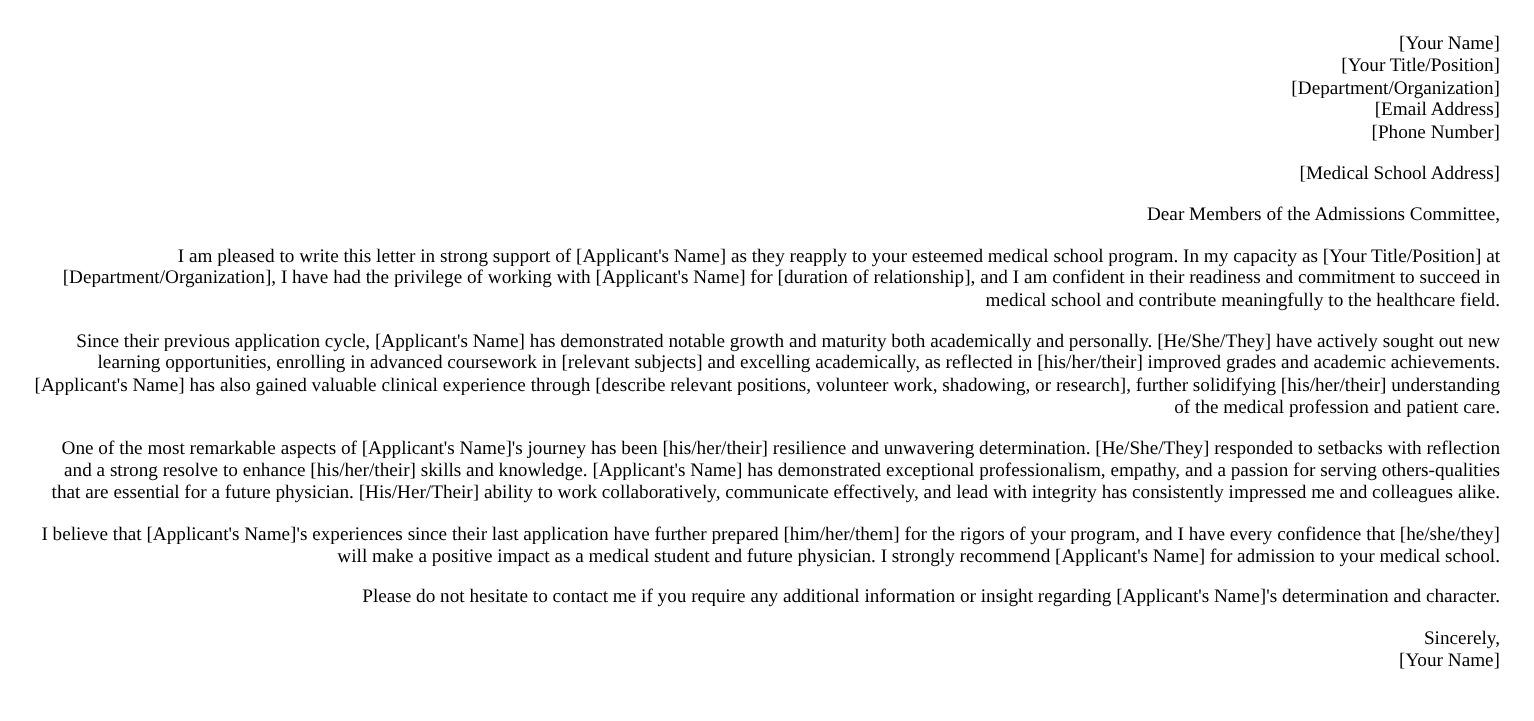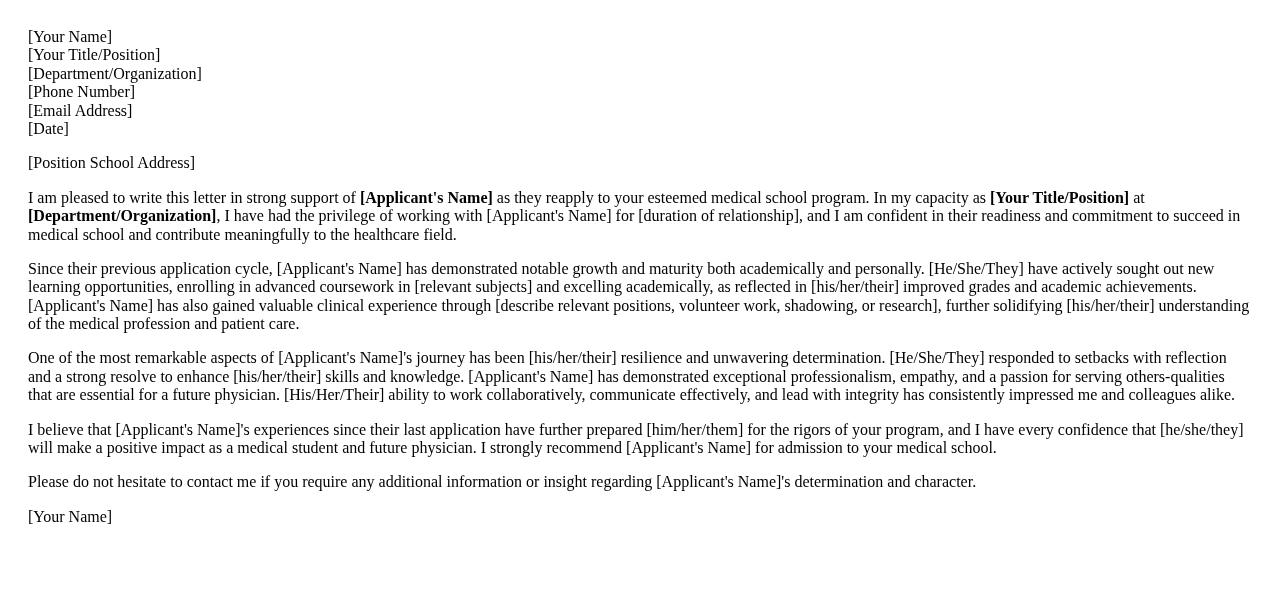--- a/index.html
+++ b/index.html
@@ -17,57 +17,59 @@
     width: 1278px;
     padding: 28px 28px 0 28px;
     font-family: "Liberation Serif", "DejaVu Serif", serif;
     font-size: 16px;
     line-height: 1.15;
     color: #000000;
     background: #ffffff;
   }
   .page p {
     margin: 16px 0;
+    text-align: right;
   }
   .page p:first-child {
     margin-top: 0;
   }
   .line {
     display: block;
   }
   .seg-bold {
-    font-weight: bold;
+    font-weight: normal;
   }
 </style>
 </head>
 <body>
 
 <div class="page">
 
   <p>
     <span class="line">[Your Name]</span>
     <span class="line">[Your Title/Position]</span>
     <span class="line">[Department/Organization]</span>
+    <span class="line">[Email Address]</span>
     <span class="line">[Phone Number]</span>
-    <span class="line">[Email Address]</span>
-    <span class="line">[Date]</span>
   </p>
 
   <p>
-    <span class="line">[Position School Address]</span>
+    <span class="line">[Medical School Address]</span>
   </p>
 
+  <p>Dear Members of the Admissions Committee,</p>
 
   <p><span>I am pleased to write this letter in strong support of </span><span class="seg-bold">[Applicant's Name]</span><span> as they reapply to your esteemed medical school program. In my capacity as </span><span class="seg-bold">[Your Title/Position]</span><span> at </span><span class="seg-bold">[Department/Organization]</span><span>, I have had the privilege of working with [Applicant's Name] for [duration of relationship], and I am confident in their readiness and commitment to succeed in medical school and contribute meaningfully to the healthcare field.</span></p>
 
   <p>Since their previous application cycle, [Applicant's Name] has demonstrated notable growth and maturity both academically and personally. [He/She/They] have actively sought out new learning opportunities, enrolling in advanced coursework in [relevant subjects] and excelling academically, as reflected in [his/her/their] improved grades and academic achievements. [Applicant's Name] has also gained valuable clinical experience through [describe relevant positions, volunteer work, shadowing, or research], further solidifying [his/her/their] understanding of the medical profession and patient care.</p>
 
   <p>One of the most remarkable aspects of [Applicant's Name]'s journey has been [his/her/their] resilience and unwavering determination. [He/She/They] responded to setbacks with reflection and a strong resolve to enhance [his/her/their] skills and knowledge. [Applicant's Name] has demonstrated exceptional professionalism, empathy, and a passion for serving others-qualities that are essential for a future physician. [His/Her/Their] ability to work collaboratively, communicate effectively, and lead with integrity has consistently impressed me and colleagues alike.</p>
 
   <p>I believe that [Applicant's Name]'s experiences since their last application have further prepared [him/her/them] for the rigors of your program, and I have every confidence that [he/she/they] will make a positive impact as a medical student and future physician. I strongly recommend [Applicant's Name] for admission to your medical school.</p>
 
   <p>Please do not hesitate to contact me if you require any additional information or insight regarding [Applicant's Name]'s determination and character.</p>
 
   <p>
+    <span class="line">Sincerely,</span>
     <span class="line">[Your Name]</span>
   </p>
 
 </div>
 
 </body></html>

